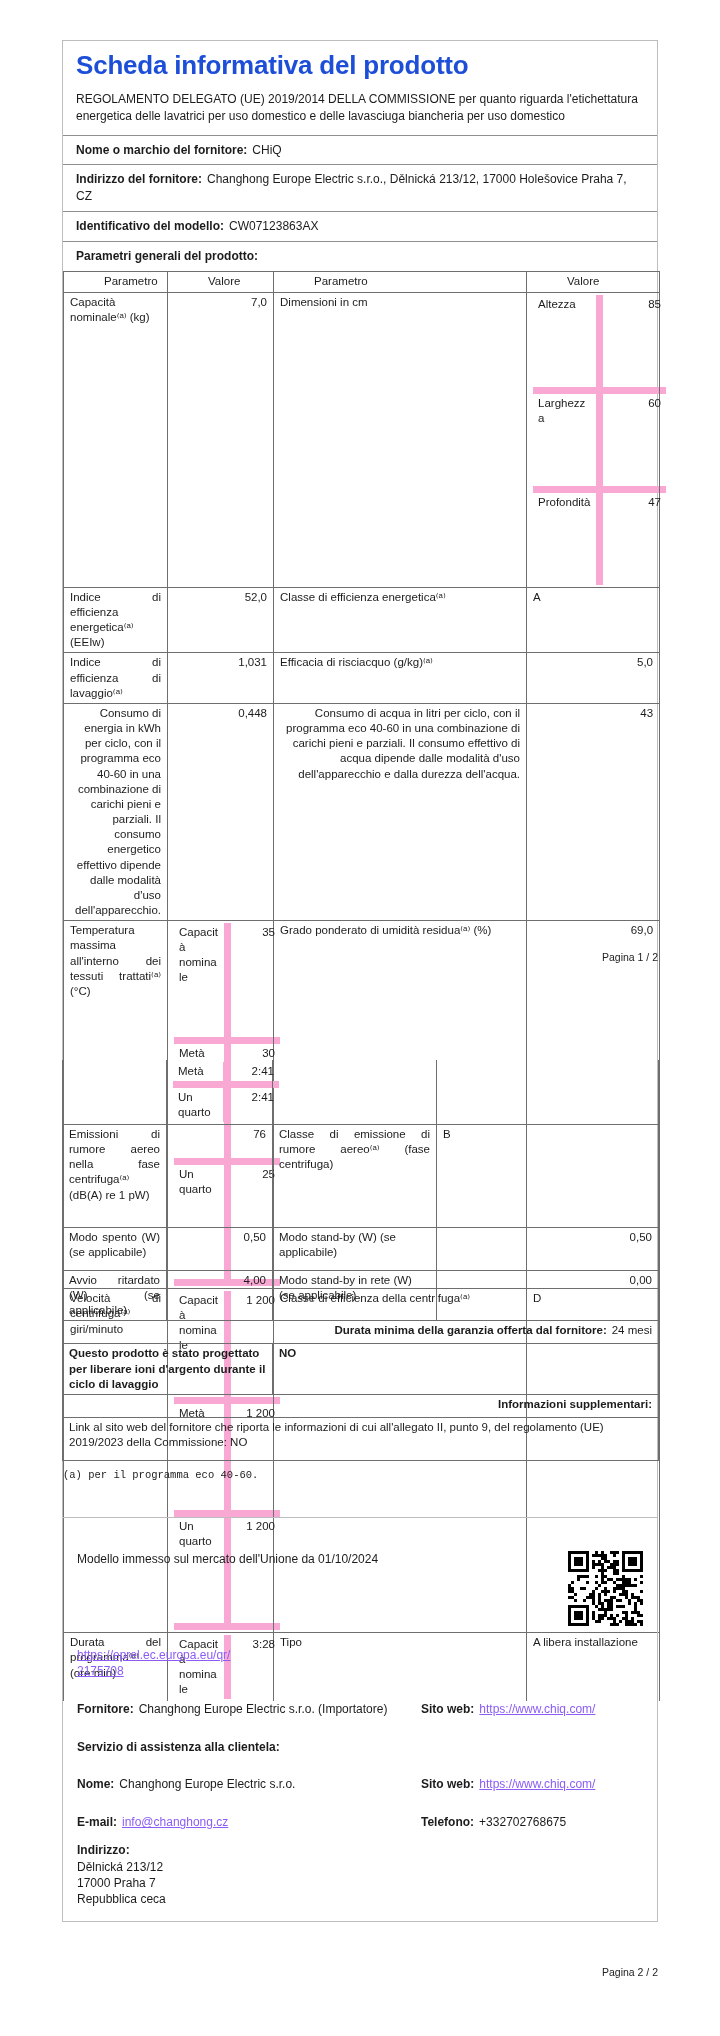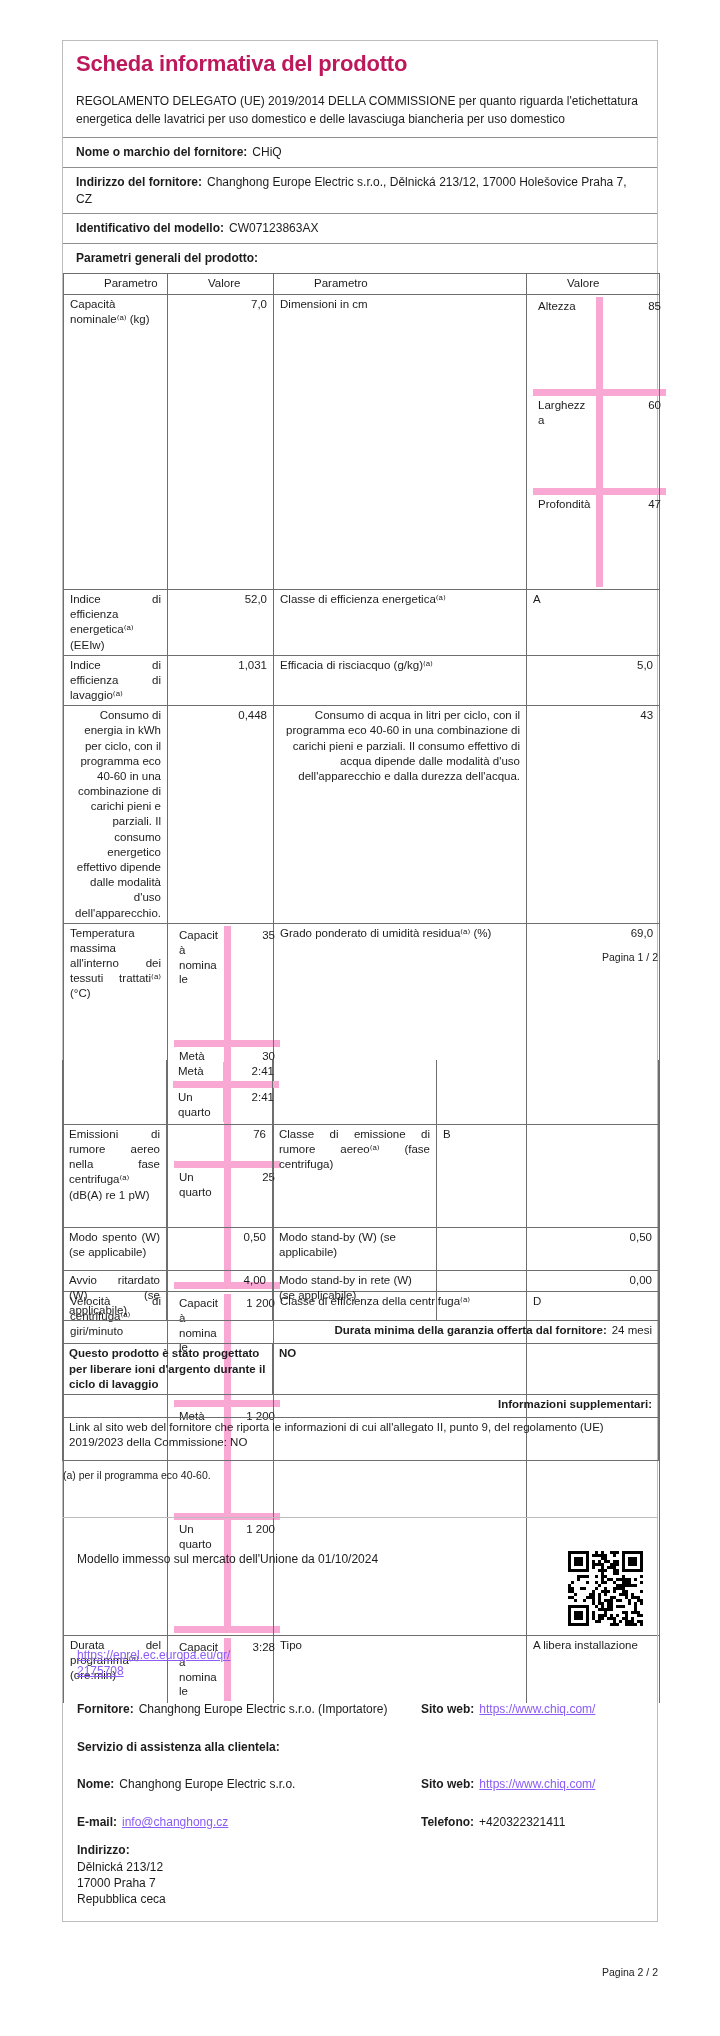--- a/index.html
+++ b/index.html
@@ -5,21 +5,21 @@
   html,body{margin:0;padding:0;background:#ffffff;}
   body{
     position:relative;width:720px;height:2036px;
     font-family:"Liberation Sans","DejaVu Sans",sans-serif;
     color:#1c1c1c;font-size:12px;
   }
   .sheet{position:absolute;left:62px;width:596px;box-sizing:border-box;}
   
   #page1{top:40px;border:1px solid #bdbdbd;border-bottom:none;background:#fff;}
   .titleblock{padding:10px 13px 9px 13px;}
-  h1{margin:0 0 17px 0;font-size:22px;line-height:1.15;color:#be185d;letter-spacing:-.2px;}
+  h1{margin:0 0 10px 0;font-size:26px;line-height:1.15;color:#1d4ed8;letter-spacing:-.2px;}
   .reg{margin:0;font-size:12px;line-height:1.45;}
   .labelrow{border-top:1px solid #8f8f8f;padding:6px 13px;line-height:1.4;}
   .labelrow b{margin-right:5px;}
   
   table.main{border-collapse:collapse;table-layout:fixed;width:100%;border-top:1px solid #8f8f8f;}
   table.main td{
     border:1px solid #6e6e6e;vertical-align:top;
     padding:2px 6px;line-height:1.32;font-size:11.5px;word-wrap:break-word;
   }
   td.just{text-align:justify;hyphens:auto;}
@@ -37,21 +37,21 @@
   tr.cont td{border-top:none;}
   
   tr.h22 td{height:16px;padding-left:40px;} tr.h42 td{height:36px;} tr.h50 td{height:44px;}
   tr.h94 td{height:88px;} tr.h104 td{height:98px;} tr.h116 td{height:110px;}
   tr.h108 td{height:102px;} tr.h170 td{height:164px;text-align:right;} tr.h44 td{height:38px;}
   tr.h24 td{height:18px;text-align:right;}
   .pagelabel{position:absolute;right:62px;font-size:10.5px;color:#222;}
   
   #page2{top:1060px;}
   #page2 table.main{border:none;border-top:none;}
-  .footnote{margin:8px 0 0 1px;font-size:10.5px;color:#1c1c1c;}
+  .footnote{margin:8px 0 0 1px;font-size:10.5px;color:#1c1c1c;font-family:Liberation Mono, monospace;}
   
   .infobox{border:1px solid #bdbdbd;margin-top:36px;padding:12px 14px 14px 14px;line-height:1.4;}
   .irow{display:flex;margin-bottom:11px;margin-top:21px;}
   .ileft{width:344px;flex:0 0 344px;}
   .iright{flex:1;}
   .irow b{margin-right:5px;}
   a.lnk{color:#8b5cf6;text-decoration:underline;}
   .qrwrap{margin-left:auto;width:75px;height:75px;flex:0 0 75px;}
   .eprel-link{display:inline-block;max-width:160px;word-break:break-all;line-height:1.35;}
   .addr-lines div{line-height:1.35;}
@@ -523,21 +523,21 @@
       </div>
       <div class="iright">
         <b>Sito web:</b><a class="lnk" href="#">https://www.chiq.com/</a>
       </div>
     </div>
     <div class="irow">
       <div class="ileft">
         <b>E-mail:</b><a class="lnk" href="#">info@changhong.cz</a>
       </div>
       <div class="iright">
-        <b>Telefono:</b><span>+420322321411</span>
+        <b>Telefono:</b><span>+332702768675</span>
       </div>
     </div>
     <div class="addr-lines">
       <b>Indirizzo:</b>
       <div>Dělnická 213/12</div>
       <div> 17000 Praha 7</div>
       <div>Repubblica ceca</div>
     </div>
   </div>
 </div>

